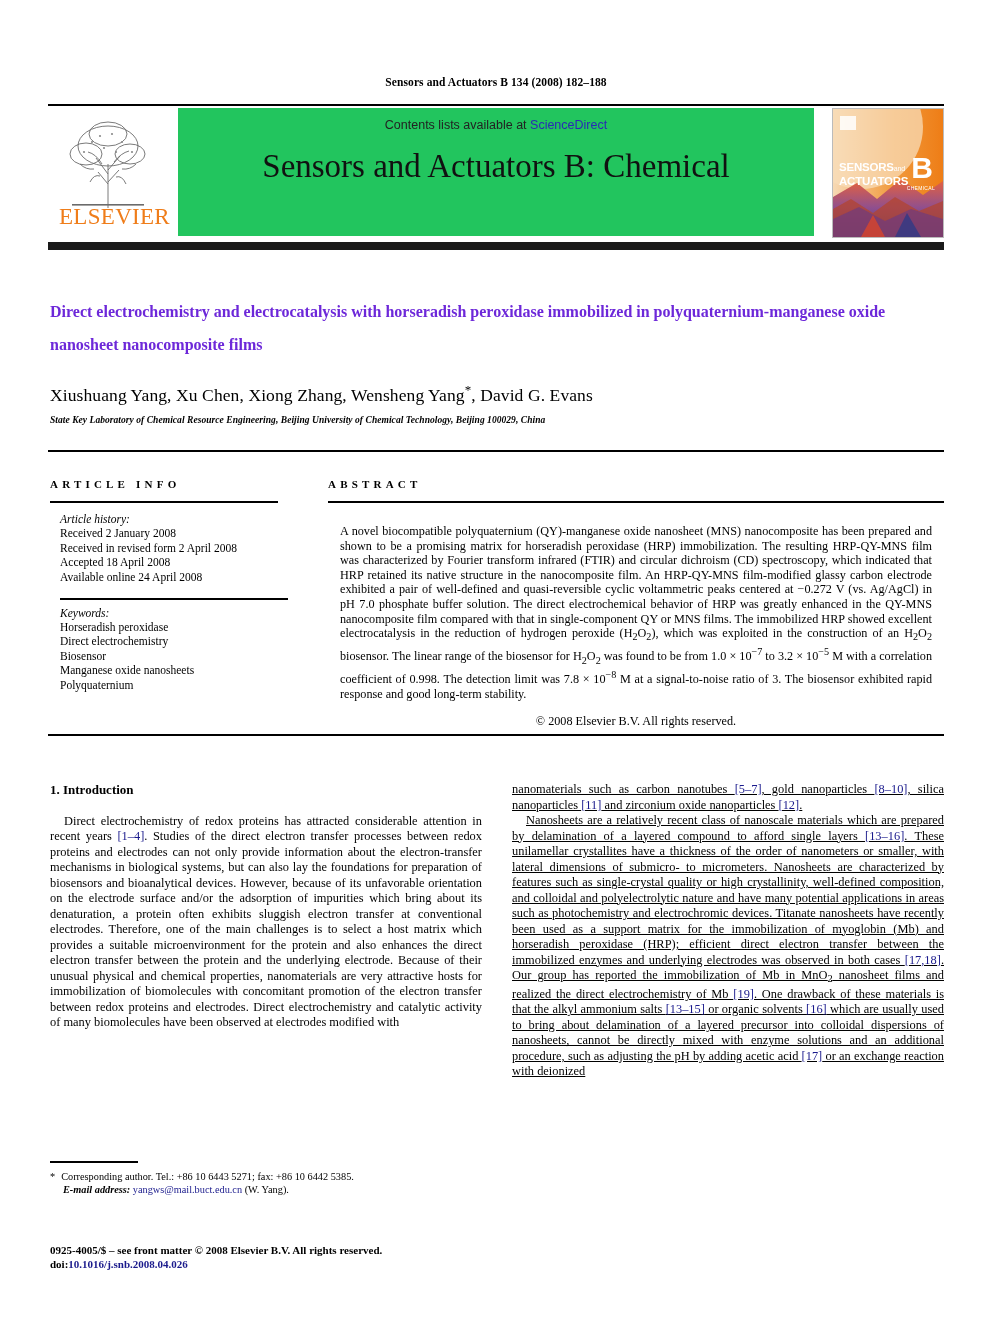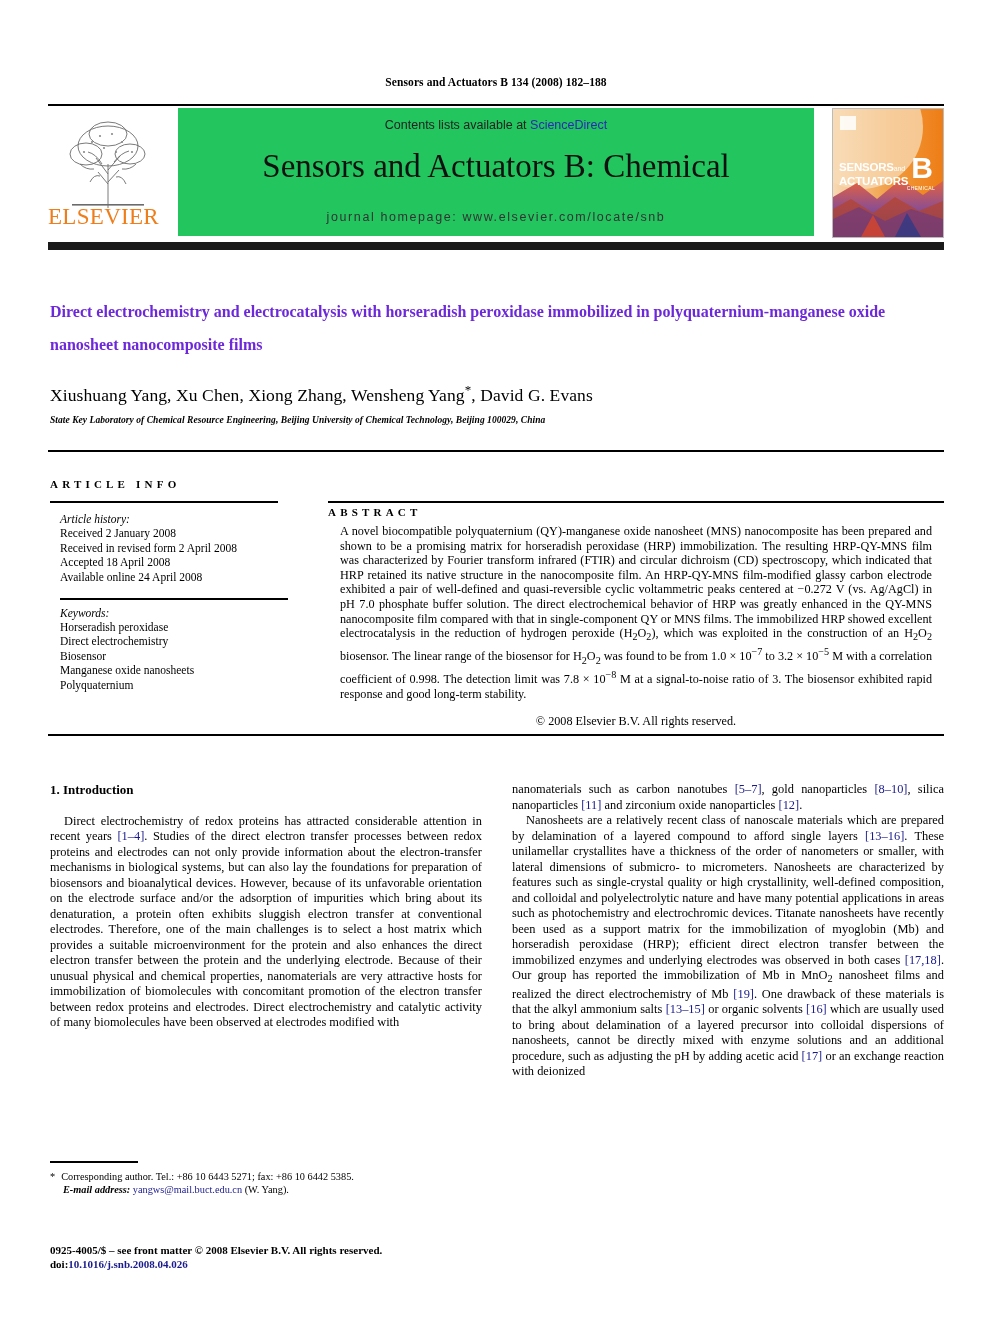--- a/index.html
+++ b/index.html
@@ -48,21 +48,21 @@
   .elsevier-logo {
     position: absolute;
     left: 0; top: 0;
     width: 122px; height: 128px;
   }
   .tree-svg { position: absolute; left: 8px; top: 4px; }
   .elsevier-word {
     position: absolute;
     left: 0; bottom: 6px;
     width: 122px;
-    text-align: left;
+    text-align: right;
     font-family: "Liberation Serif", serif;
     font-size: 23px;
     letter-spacing: 0.3px;
     color: #ef7d1a;
   }
   .hdr-center {
     position: absolute;
     left: 130px; top: 0px;
     width: 636px; height: 128px;
     background: #22c55e;
@@ -186,21 +186,20 @@
     font-size: 11px;
     font-weight: bold;
     letter-spacing: 4.2px;
   }
   .band-head-abs {
     position: absolute;
     left: 328px; top: 478px;
     font-size: 11px;
     font-weight: bold;
     letter-spacing: 4.2px;
-    margin-top: 28px;
   }
   .rule-info {
     position: absolute;
     left: 50px; top: 501px;
     width: 228px; height: 2px;
     background: #000;
   }
   .rule-abs {
     position: absolute;
     left: 328px; top: 501px;
@@ -246,21 +245,21 @@
   
   .col {
     position: absolute;
     top: 782px;
     width: 432px;
     font-size: 12.4px;
     line-height: 15.5px;
     text-align: justify;
   }
   .col-left { left: 50px; }
-  .col-right { left: 512px; }
+  .col-right { left: 512px; text-decoration: underline; }
   .col p { margin: 0; text-indent: 14px; }
   .col p.noind { text-indent: 0; }
   .sec-head {
     font-size: 13px;
     font-weight: bold;
     margin: 0 0 16px 0 !important;
     text-indent: 0 !important;
   }
   .ref { color: #1a1a8c; }
 
@@ -327,21 +326,20 @@
         <rect x="16" y="92" width="72" height="1.6" fill="#6b6b6b"></rect>
       </svg>
       <div class="elsevier-word">ELSEVIER</div>
     </div>
 
     <div class="hdr-center">
       <div class="contents-line">
         <span>Contents lists available at </span><span class="sd-link">ScienceDirect</span>
       </div>
       <div class="journal-title">Sensors and Actuators B: Chemical</div>
-      <div class="homepage-line">journal homepage: www.elsevier.com/locate/snb</div>
     </div>
 
     <div class="cover-thumb">
       <svg class="cover-inner" width="110" height="128" viewBox="0 0 110 128" preserveAspectRatio="none">
         <defs>
           <linearGradient id="g1" x1="0" y1="0" x2="1" y2="0">
             <stop offset="0" stop-color="#f7d9b4"></stop>
             <stop offset="0.55" stop-color="#f19a3c"></stop>
             <stop offset="1" stop-color="#ee7d16"></stop>
           </linearGradient>

